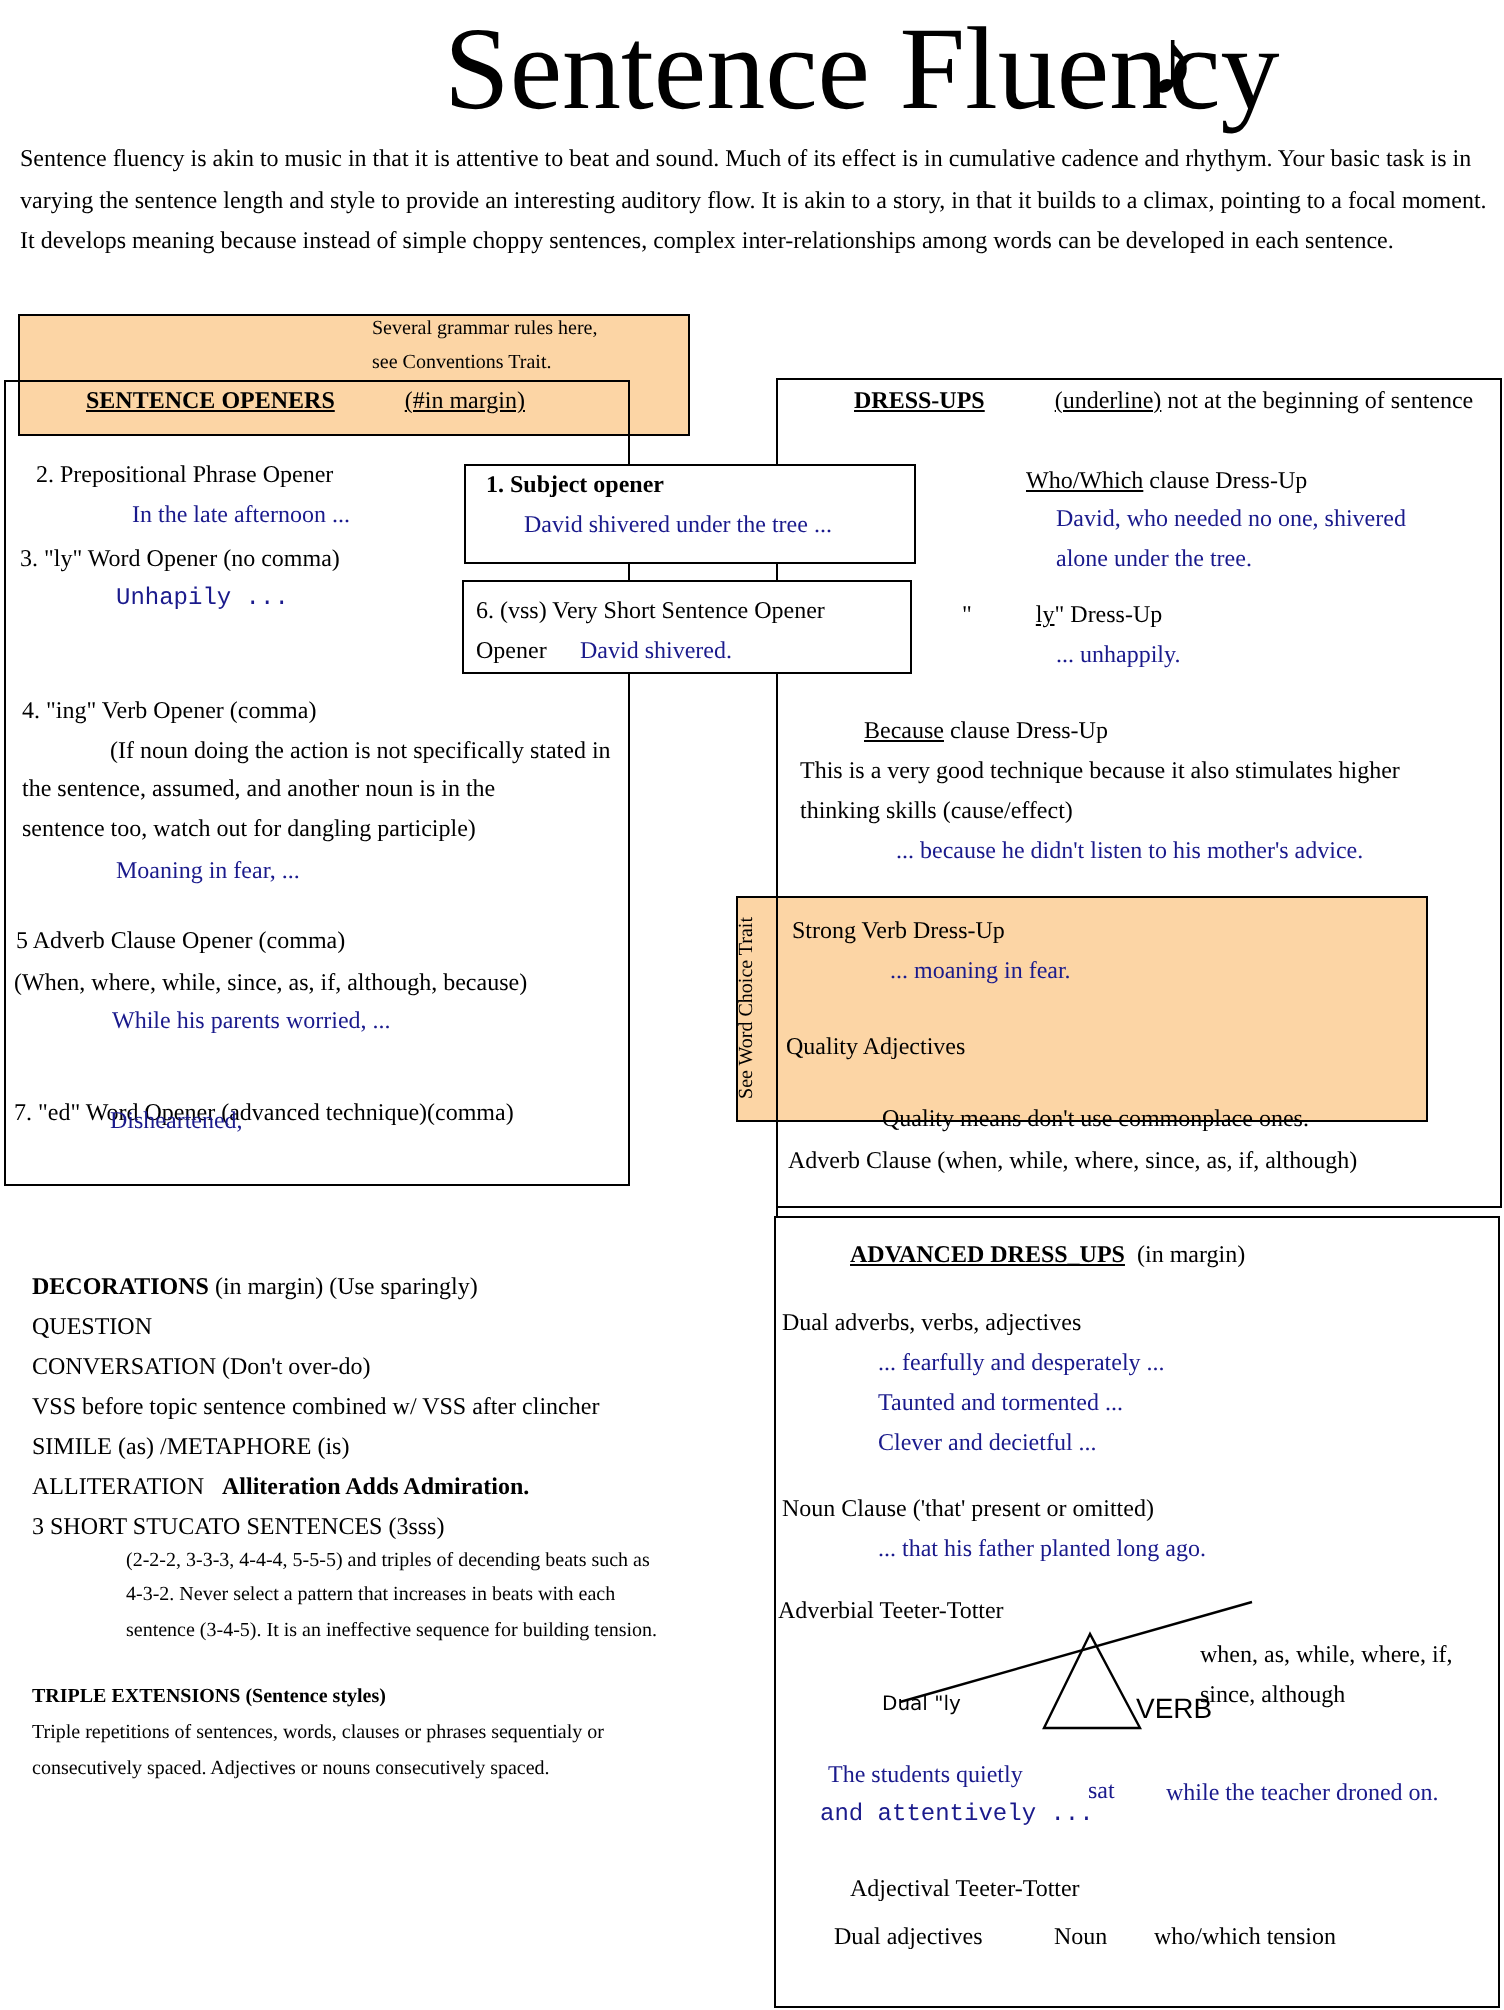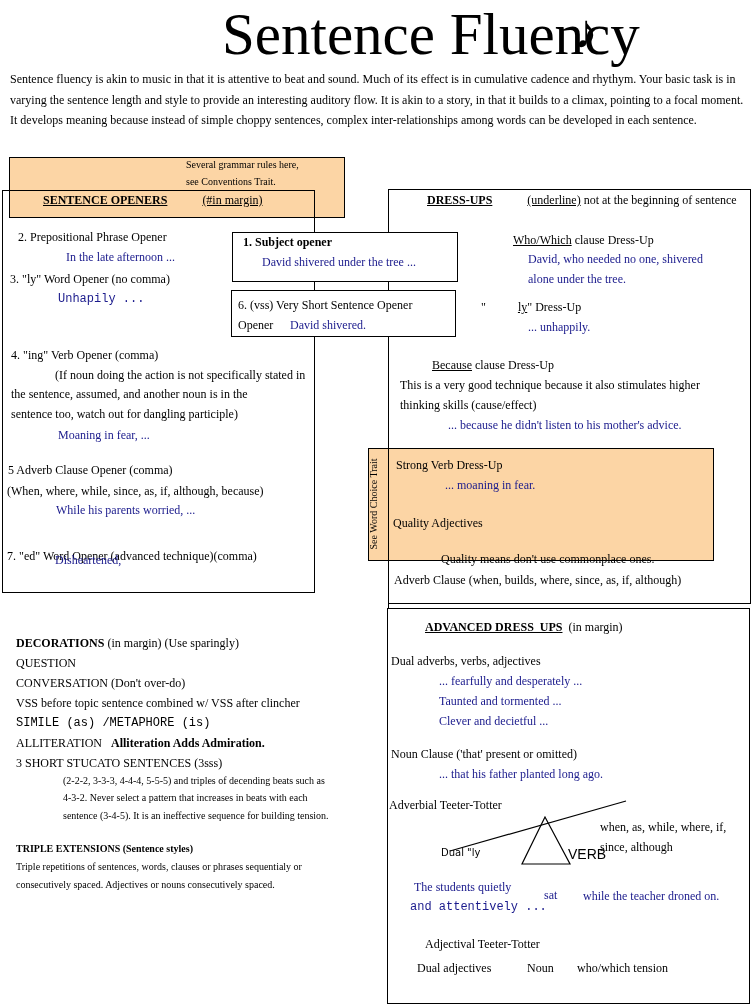--- a/index.html
+++ b/index.html
@@ -101,29 +101,29 @@
 
 <div class="box orange" style="left:368px; top:448px; width:346px; height:113px;"></div>
 <div class="vline" style="left:388px; top:448px; height:113px;"></div>
 <div class="abs small" style="left:319px; top:498px; width:110px; text-align:center; transform: rotate(-90deg); white-space:nowrap; font-size:10px;">See Word Choice Trait</div>
 
 <div class="t" style="left:396px; top:458px;">Strong Verb Dress-Up</div>
 <div class="t blue" style="left:445px; top:478px;">... moaning in fear.</div>
 <div class="t" style="left:393px; top:516px;">Quality Adjectives</div>
 <div class="t" style="left:441px; top:552px;">Quality means don't use commonplace ones.</div>
 
-<div class="t" style="left:394px; top:573px;">Adverb Clause  (when, builds, where, since, as, if, although)</div>
+<div class="t" style="left:394px; top:573px;">Adverb Clause  (when, while, where, since, as, if, although)</div>
 
 <div class="t" style="left:16px; top:636px;">
   <span class="b">DECORATIONS</span><span> (in margin) (Use sparingly)</span>
 </div>
 <div class="t" style="left:16px; top:656px;">QUESTION</div>
 <div class="t" style="left:16px; top:676px;">CONVERSATION (Don't over-do)</div>
 <div class="t" style="left:16px; top:696px;">VSS before topic sentence combined w/ VSS after clincher</div>
-<div class="t" style="left:16px; top:716px;font-family:Liberation Mono, monospace;">SIMILE (as) /METAPHORE (is)</div>
+<div class="t" style="left:16px; top:716px;">SIMILE (as) /METAPHORE (is)</div>
 <div class="t" style="left:16px; top:736px;">
   <span>ALLITERATION</span>&nbsp;&nbsp;
   <span class="b">Alliteration Adds Admiration.</span>
 </div>
 <div class="t" style="left:16px; top:756px;">3 SHORT STUCATO SENTENCES (3sss)</div>
 <div class="t small" style="left:63px; top:775px;">(2-2-2, 3-3-3, 4-4-4,  5-5-5) and triples of decending beats such as</div>
 <div class="t small" style="left:63px; top:792px;">4-3-2.  Never select a pattern that increases in beats with each</div>
 <div class="t small" style="left:63px; top:810px;">sentence (3-4-5). It is an ineffective sequence for building tension.</div>
 
 <div class="t small b" style="left:16px; top:843px;">TRIPLE EXTENSIONS (Sentence styles)</div>

